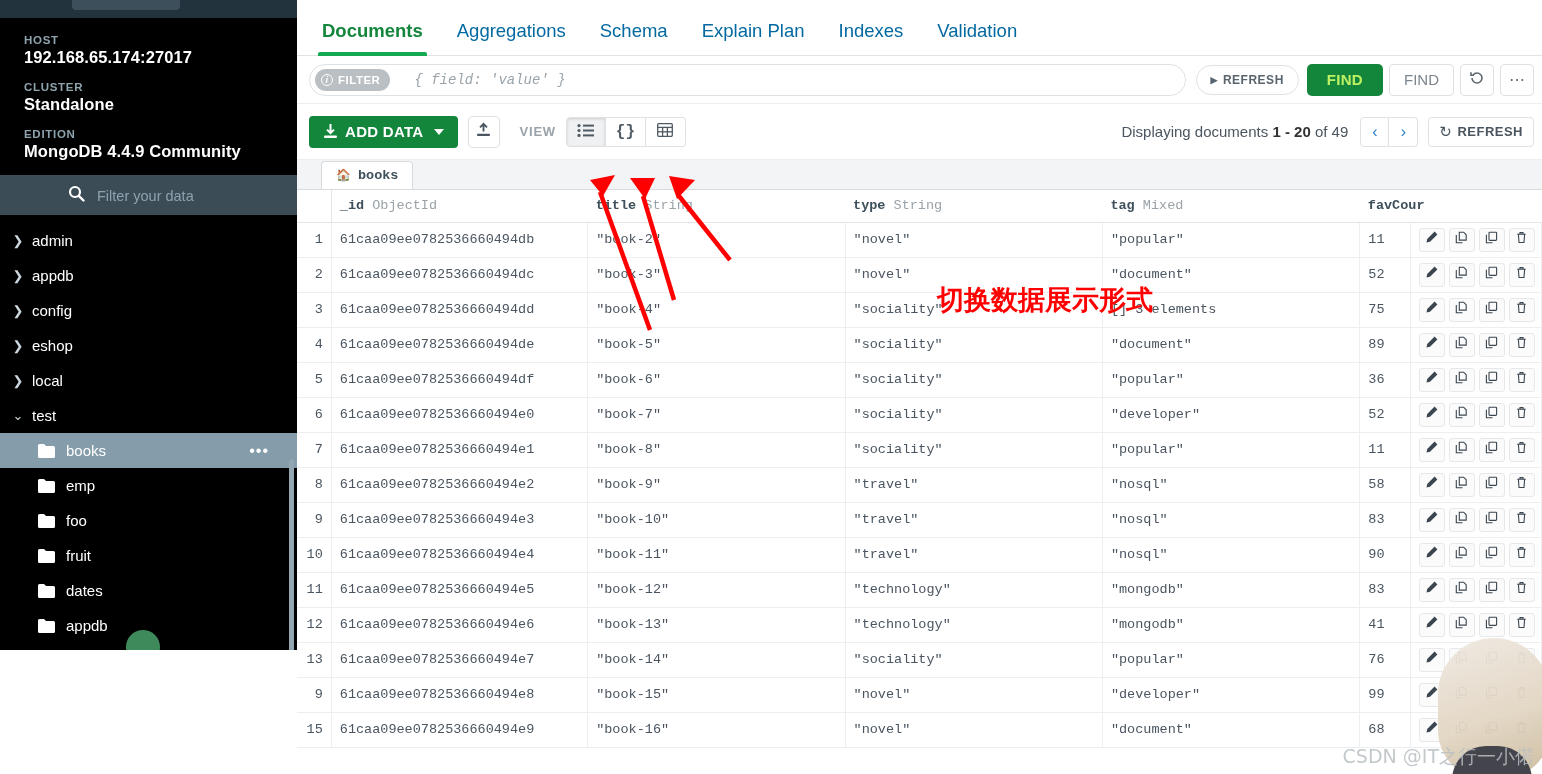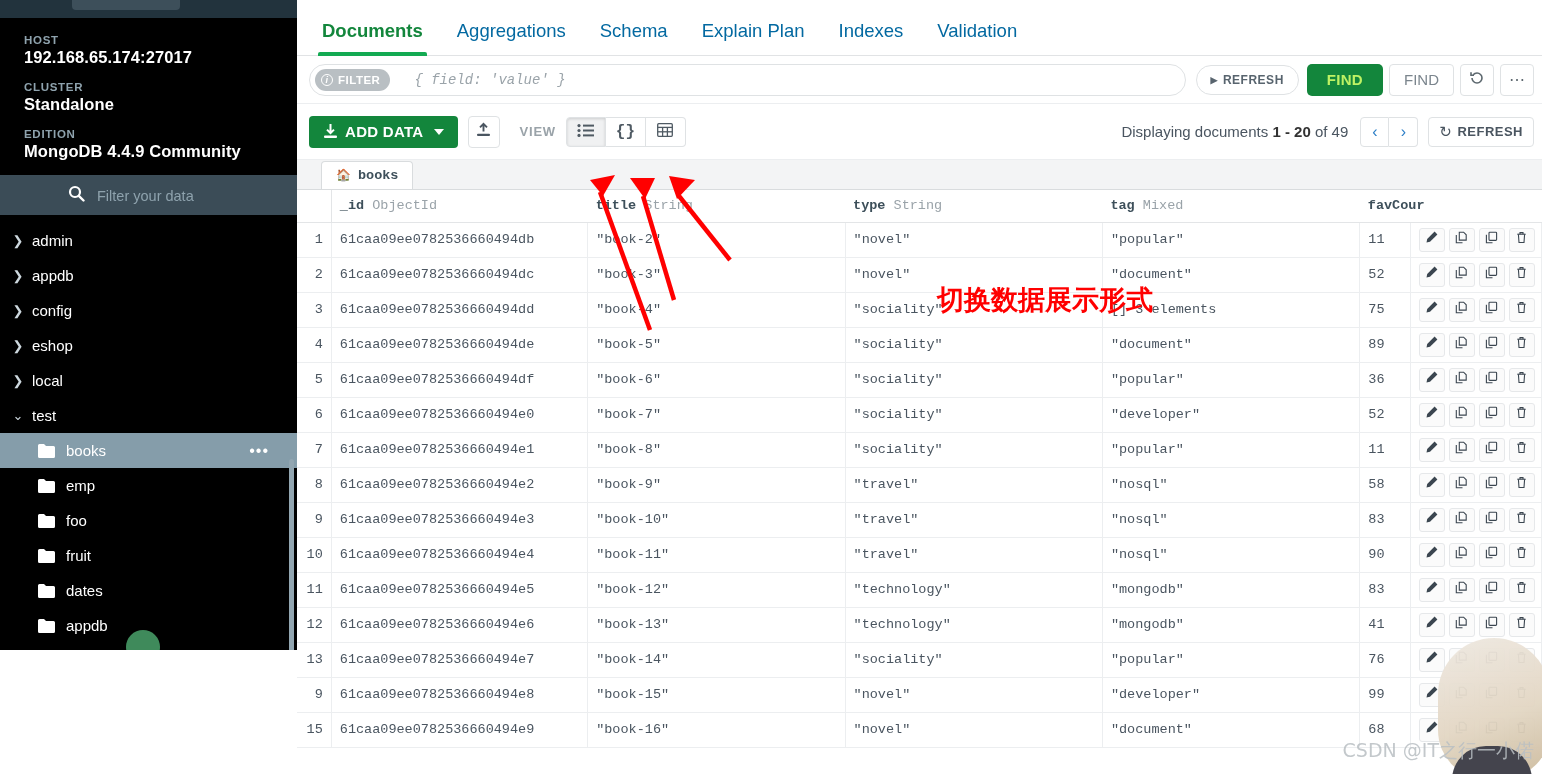--- a/index.html
+++ b/index.html
@@ -282,21 +282,21 @@
   #annot { position: absolute; left: 0; top: 0; width: 1542px; height: 774px;
            pointer-events: none; }
   .annot-text {
     position: absolute; left: 640px; top: 282px;
     color: #ff0000; font-size: 27px; font-weight: bold;
     font-family: "DejaVu Sans", sans-serif; white-space: nowrap;
   }
 
   
   .watermark {
-    position: absolute; right: 8px; bottom: 10px;
+    position: absolute; right: 8px; bottom: 4px;
     font-size: 19px; color: #b9bfc3; opacity: .85;
     font-family: "DejaVu Sans", sans-serif;
     white-space: nowrap; pointer-events: none;
   }
   .avatar-blob {
     position: absolute; right: -8px; bottom: -6px;
     width: 112px; height: 142px; border-radius: 56px 56px 50px 50px;
     background: linear-gradient(160deg,#efe9e2 0%,#e3d7c4 55%,#cbb99b 100%);
     opacity: .95; pointer-events: none;
   }

